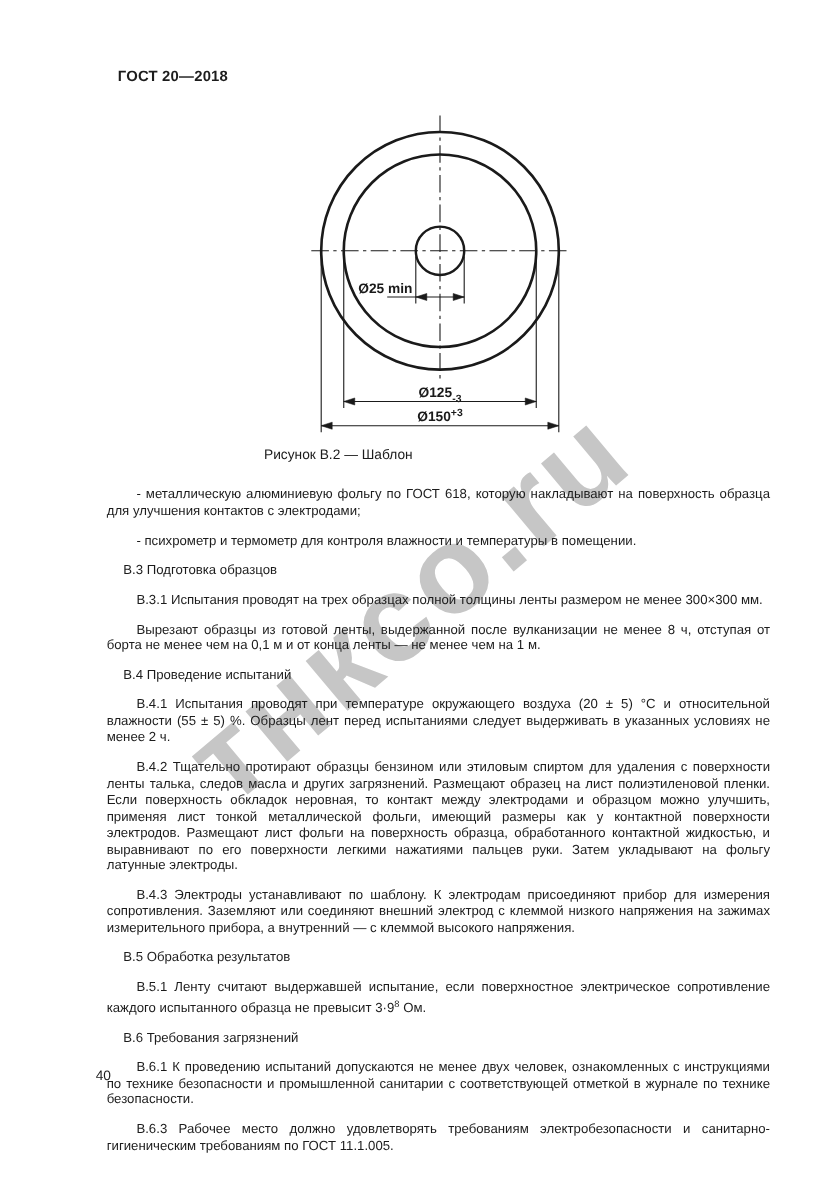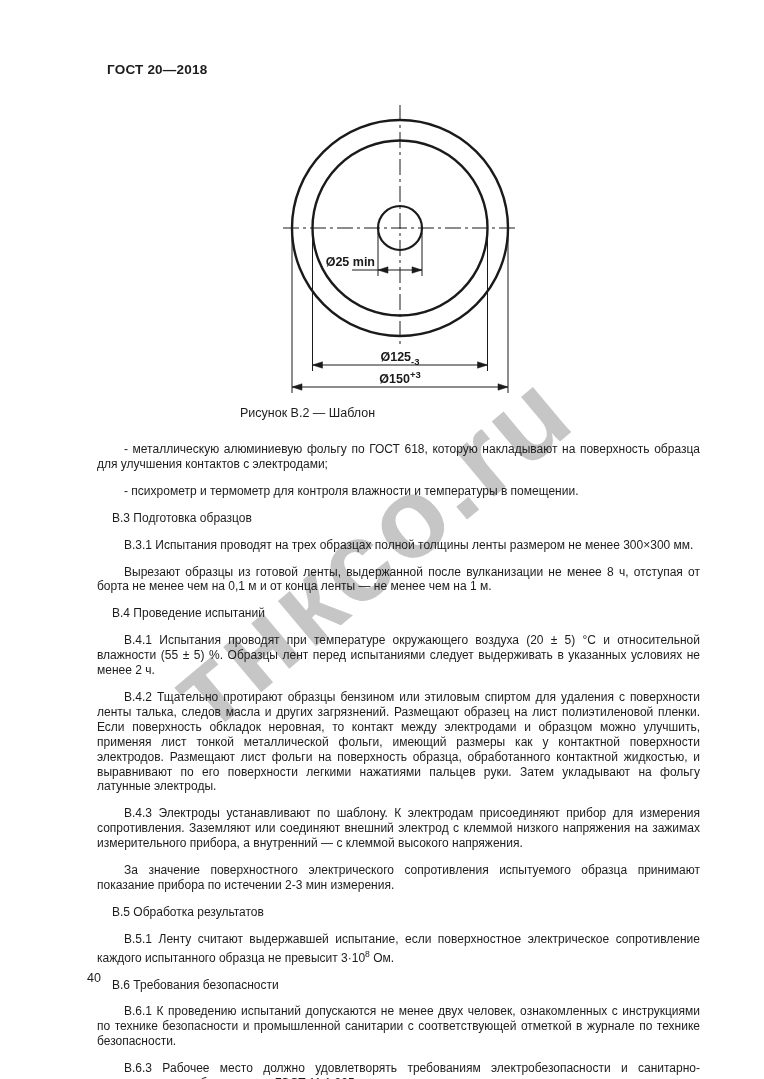--- a/index.html
+++ b/index.html
@@ -72,25 +72,24 @@
     <p>- психрометр и термометр для контроля влажности и температуры в помещении.</p>
 
     <h3>В.3 Подготовка образцов</h3>
     <p>В.3.1 Испытания проводят на трех образцах полной толщины ленты размером не менее 300×300 мм.</p>
     <p>Вырезают образцы из готовой ленты, выдержанной после вулканизации не менее 8 ч, отступая от борта не менее чем на 0,1 м и от конца ленты — не менее чем на 1 м.</p>
 
     <h3>В.4 Проведение испытаний</h3>
     <p>В.4.1 Испытания проводят при температуре окружающего воздуха (20 ± 5) °С и относительной влажности (55 ± 5) %. Образцы лент перед испытаниями следует выдерживать в указанных условиях не менее 2 ч.</p>
     <p>В.4.2 Тщательно протирают образцы бензином или этиловым спиртом для удаления с поверхности ленты талька, следов масла и других загрязнений. Размещают образец на лист полиэтиленовой пленки. Если поверхность обкладок неровная, то контакт между электродами и образцом можно улучшить, применяя лист тонкой металлической фольги, имеющий размеры как у контактной поверхности электродов. Размещают лист фольги на поверхность образца, обработанного контактной жидкостью, и выравнивают по его поверхности легкими нажатиями пальцев руки. Затем укладывают на фольгу латунные электроды.</p>
     <p>В.4.3 Электроды устанавливают по шаблону. К электродам присоединяют прибор для измерения сопротивления. Заземляют или соединяют внешний электрод с клеммой низкого напряжения на зажимах измерительного прибора, а внутренний — с клеммой высокого напряжения.</p>
-    <p>За значение поверхностного электрического сопротивления испытуемого образца принимают показание прибора по истечении 2-3 мин измерения.</p>
 
     <h3>В.5 Обработка результатов</h3>
-    <p><span>В.5.1 Ленту считают выдержавшей испытание, если поверхностное электрическое сопротивление каждого испытанного образца не превысит 3·10</span><sup>8</sup><span> Ом.</span></p>
+    <p><span>В.5.1 Ленту считают выдержавшей испытание, если поверхностное электрическое сопротивление каждого испытанного образца не превысит 3·9</span><sup>8</sup><span> Ом.</span></p>
 
-    <h3>В.6 Требования безопасности</h3>
+    <h3>В.6 Требования загрязнений</h3>
     <p>В.6.1 К проведению испытаний допускаются не менее двух человек, ознакомленных с инструкциями по технике безопасности и промышленной санитарии с соответствующей отметкой в журнале по технике безопасности.</p>
     <p>В.6.3 Рабочее место должно удовлетворять требованиям электробезопасности и санитарно-гигиеническим требованиям по ГОСТ 11.1.005.</p>
   </div>
 
   <div class="page-number">40</div>
 
 </div>
 
 </body></html>

